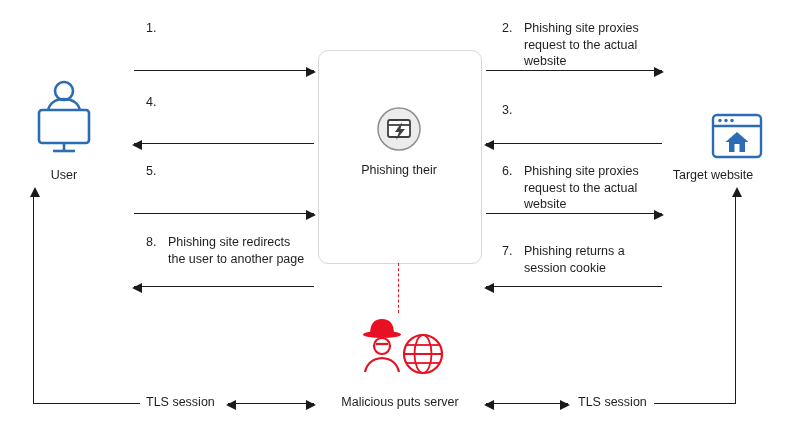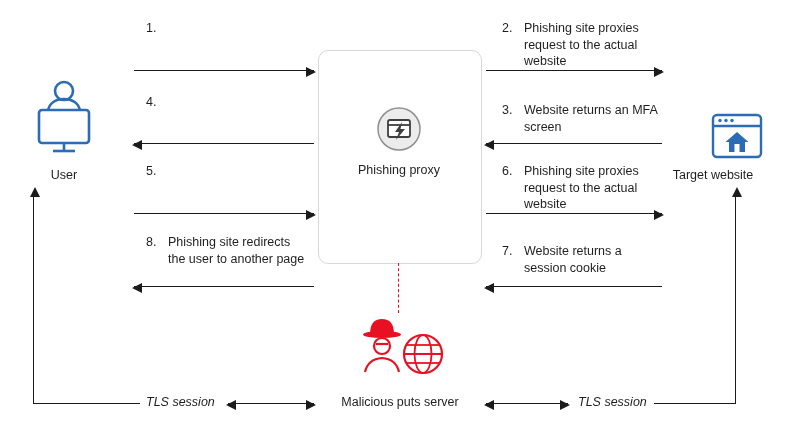--- a/index.html
+++ b/index.html
@@ -5,21 +5,21 @@
   :root{
     --blue:#2b6cb5; --red:#e81123; --line:#1b1b1b;
     --box-border:#d8d8d8; --icon-gray:#3f3f3f;
   }
   html,body{margin:0;padding:0;}
   body{
     width:800px;height:431px;position:relative;overflow:hidden;
     background:#ffffff;font-family:"Liberation Sans",sans-serif;
     color:#1f1f1f;font-size:12.5px;line-height:1.32;
   }
-  .abs{position:absolute;font-style:italic;}
+  .abs{position:absolute;}
   
   .step{position:absolute;display:flex;gap:7px;}
   .step .num{min-width:15px;flex:0 0 auto;}
   .step .txt{flex:1 1 auto;}
   
   .arrow{position:absolute;height:0;border-top:1.5px solid var(--line);}
   .arrow.right::after{
     content:"";position:absolute;right:-2px;top:-4.25px;width:0;height:0;
     border-left:10px solid var(--line);border-top:5px solid transparent;border-bottom:5px solid transparent;
   }
@@ -70,21 +70,21 @@
 
 <div class="phish-box"></div>
 <div class="icon-wrap" style="left:376px;top:106px;width:46px;height:46px;">
   <svg width="46" height="46" viewBox="0 0 46 46">
     <circle cx="23" cy="23" r="21" fill="#ececec" stroke="#8f8f8f" stroke-width="1.5"></circle>
     <rect x="12" y="14" width="22" height="17" rx="2" fill="#ffffff" stroke="#3f3f3f" stroke-width="1.8"></rect>
     <line x1="12" y1="19" x2="34" y2="19" stroke="#3f3f3f" stroke-width="1.8"></line>
     <path d="M26,16 L19,26 L23,26 L20,34 L29,23 L24.5,23 Z" fill="#3f3f3f"></path>
   </svg>
 </div>
-<div class="node-label" style="left:318px;top:162px;width:162px;">Phishing proxy</div>
+<div class="node-label" style="left:318px;top:162px;width:162px;">Phishing their</div>
 
 <div class="icon-wrap blue-ic" style="left:711px;top:112px;width:52px;height:48px;">
   <svg width="52" height="48" viewBox="0 0 52 48" fill="none">
     <rect x="2" y="3" width="48" height="42" rx="4" stroke="currentColor" stroke-width="2.4"></rect>
     <line x1="2" y1="14" x2="50" y2="14" stroke="currentColor" stroke-width="2.4"></line>
     <circle cx="9" cy="8.5" r="1.7" fill="currentColor"></circle>
     <circle cx="15" cy="8.5" r="1.7" fill="currentColor"></circle>
     <circle cx="21" cy="8.5" r="1.7" fill="currentColor"></circle>
     <path d="M26,20 L14.5,30 L18,30 L18,40 L34,40 L34,30 L37.5,30 Z" fill="currentColor"></path>
     <rect x="23.5" y="32" width="5" height="8" fill="#ffffff"></rect>
@@ -110,35 +110,34 @@
 
 <div class="step" style="left:146px;top:20px;width:152px;">
   <span class="num">1.</span>
 </div>
 <div class="step" style="left:502px;top:20px;width:165px;">
   <span class="num">2.</span>
   <span class="txt">Phishing site proxies request to the actual website</span>
 </div>
 <div class="step" style="left:502px;top:102px;width:160px;">
   <span class="num">3.</span>
-  <span class="txt">Website returns an MFA screen</span>
 </div>
 <div class="step" style="left:146px;top:94px;width:162px;">
   <span class="num">4.</span>
 </div>
 <div class="step" style="left:146px;top:163px;width:150px;">
   <span class="num">5.</span>
 </div>
 <div class="step" style="left:502px;top:163px;width:165px;">
   <span class="num">6.</span>
   <span class="txt">Phishing site proxies request to the actual website</span>
 </div>
 <div class="step" style="left:502px;top:243px;width:160px;">
   <span class="num">7.</span>
-  <span class="txt">Website returns a session cookie</span>
+  <span class="txt">Phishing returns a session cookie</span>
 </div>
 <div class="step" style="left:146px;top:234px;width:165px;">
   <span class="num">8.</span>
   <span class="txt">Phishing site redirects the user to another page</span>
 </div>
 
 <div class="arrow right" style="left:134px;top:70px;width:180px;"></div>
 <div class="arrow right" style="left:486px;top:70px;width:176px;"></div>
 <div class="arrow left" style="left:486px;top:143px;width:176px;"></div>
 <div class="arrow left" style="left:134px;top:143px;width:180px;"></div>

